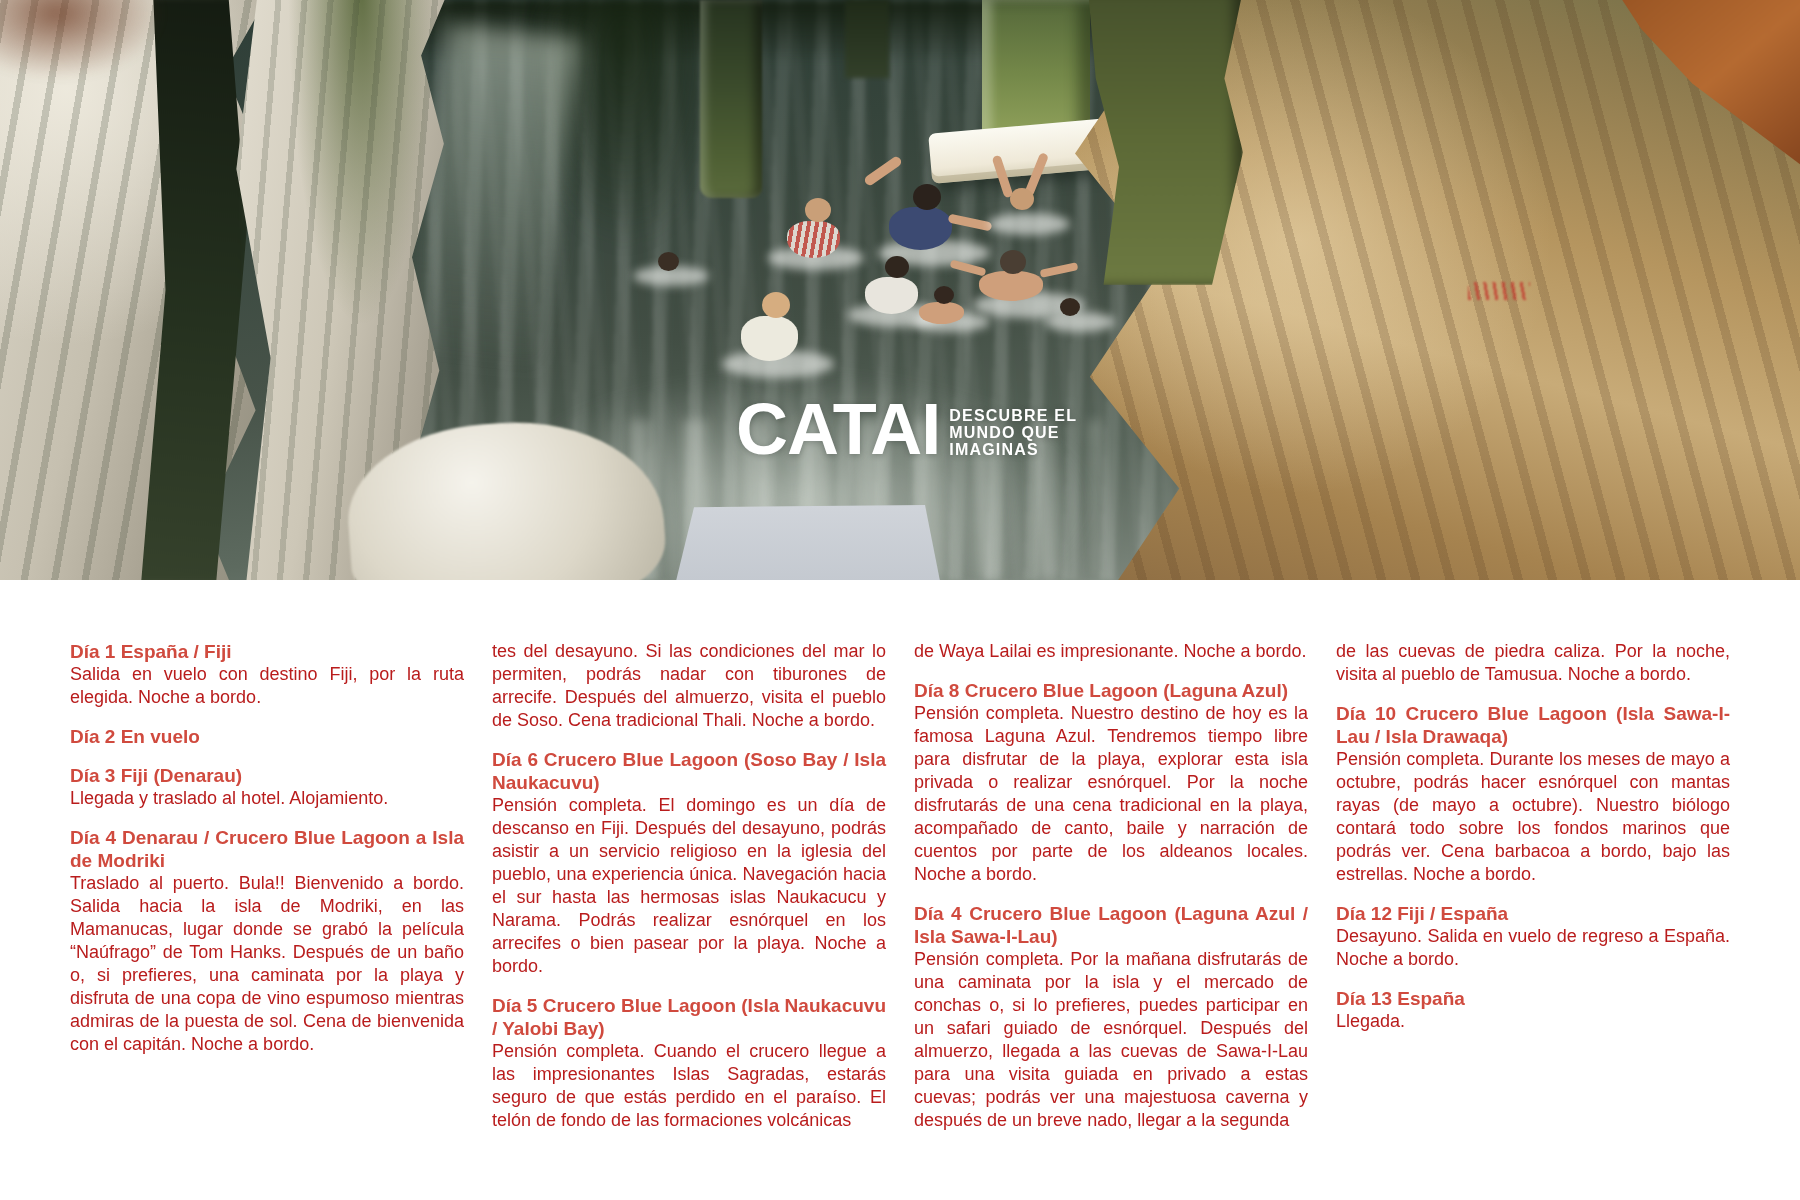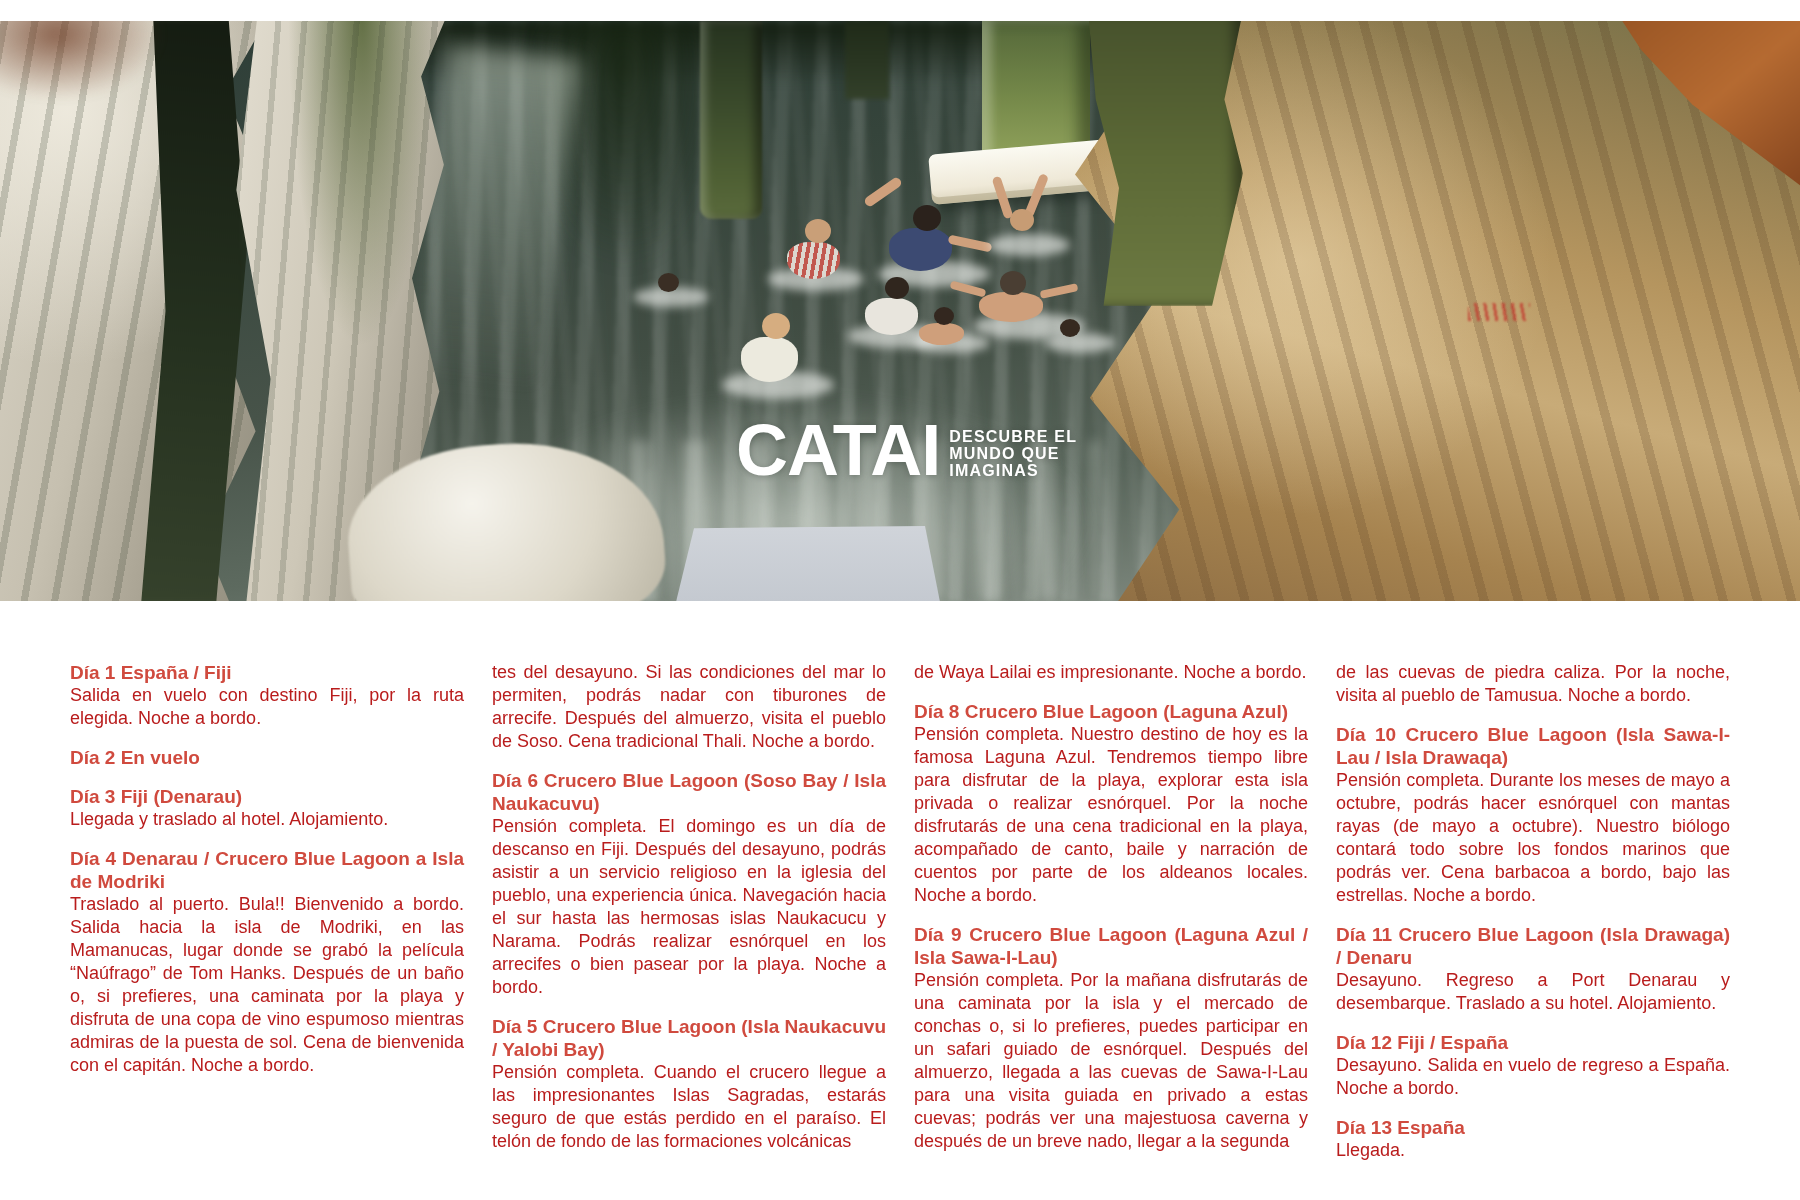--- a/index.html
+++ b/index.html
@@ -1,20 +1,20 @@
 <!DOCTYPE html>
 <html><head>
 <meta charset="utf-8">
 <style>
   html,body{margin:0;padding:0;background:#ffffff;}
   .page{position:relative;width:1800px;height:1200px;background:#ffffff;overflow:hidden;
         font-family:"Liberation Sans","DejaVu Sans",sans-serif;}
 
   
-  .photo{position:relative;width:1800px;height:580px;overflow:hidden;background:#be185d;margin-top:21px;}
+  .photo{position:relative;width:1800px;height:580px;overflow:hidden;background:#be185d;}
   .ph{position:absolute;}
 
   .water-base{inset:0;background:linear-gradient(172deg,#2c3c36 0%,#39483f 28%,#475349 52%,#5d6a5f 72%,#8a948a 92%,#9aa39a 100%);}
   .ripples{left:360px;top:0;width:860px;height:580px;opacity:.55;filter:blur(2px);
     background:
       repeating-linear-gradient(92deg, rgba(255,255,255,.16) 0 12px, rgba(10,20,12,.12) 16px 38px),
       repeating-linear-gradient(86deg, rgba(255,255,255,.10) 0 9px, rgba(0,0,0,0) 13px 31px);}
   .water-glow{left:540px;top:370px;width:560px;height:220px;filter:blur(10px);
     background:radial-gradient(ellipse at 45% 60%, rgba(232,238,230,.55), rgba(232,238,230,0) 70%);}
   .canopy{left:380px;top:0;width:820px;height:64px;filter:blur(4px);
@@ -224,38 +224,34 @@
 
     <section class="col">
       <div class="block">
         <p class="day-p">de Waya Lailai es impresionante. Noche a bordo.</p>
       </div>
       <div class="block">
         <h3 class="day-h">Día 8 Crucero Blue Lagoon (Laguna Azul)</h3>
         <p class="day-p">Pensión completa. Nuestro destino de hoy es la famosa Laguna Azul. Tendremos tiempo libre para disfrutar de la playa, explorar esta isla privada o realizar esnórquel. Por la noche disfrutarás de una cena tradicional en la playa, acompañado de canto, baile y narración de cuentos por parte de los aldeanos locales. Noche a bordo.</p>
       </div>
       <div class="block">
-        <h3 class="day-h">Día 9 Crucero Blue Lagoon (Laguna Azul / Isla Sawa-I-Lau)</h3>
+        <h3 class="day-h">Día 4 Crucero Blue Lagoon (Laguna Azul / Isla Sawa-I-Lau)</h3>
         <p class="day-p">Pensión completa. Por la mañana disfrutarás de una caminata por la isla y el mercado de conchas o, si lo prefieres, puedes participar en un safari guiado de esnórquel. Después del almuerzo, llegada a las cuevas de Sawa-I-Lau para una visita guiada en privado a estas cuevas; podrás ver una majestuosa caverna y después de un breve nado, llegar a la segunda</p>
       </div>
     </section>
 
     <section class="col">
       <div class="block">
         <p class="day-p">de las cuevas de piedra caliza. Por la noche, visita al pueblo de Tamusua. Noche a bordo.</p>
       </div>
       <div class="block">
         <h3 class="day-h">Día 10 Crucero Blue Lagoon (Isla Sawa-I-Lau / Isla Drawaqa)</h3>
         <p class="day-p">Pensión completa. Durante los meses de mayo a octubre, podrás hacer esnórquel con mantas rayas (de mayo a octubre). Nuestro biólogo contará todo sobre los fondos marinos que podrás ver. Cena barbacoa a bordo, bajo las estrellas. Noche a bordo.</p>
       </div>
       <div class="block">
-        <h3 class="day-h">Día 11 Crucero Blue Lagoon (Isla Drawaga) / Denaru</h3>
-        <p class="day-p">Desayuno. Regreso a Port Denarau y desembarque. Traslado a su hotel. Alojamiento.</p>
-      </div>
-      <div class="block">
         <h3 class="day-h">Día 12 Fiji / España</h3>
         <p class="day-p">Desayuno. Salida en vuelo de regreso a España. Noche a bordo.</p>
       </div>
       <div class="block">
         <h3 class="day-h">Día 13 España</h3>
         <p class="day-p">Llegada.</p>
       </div>
     </section>
 
   </div>

